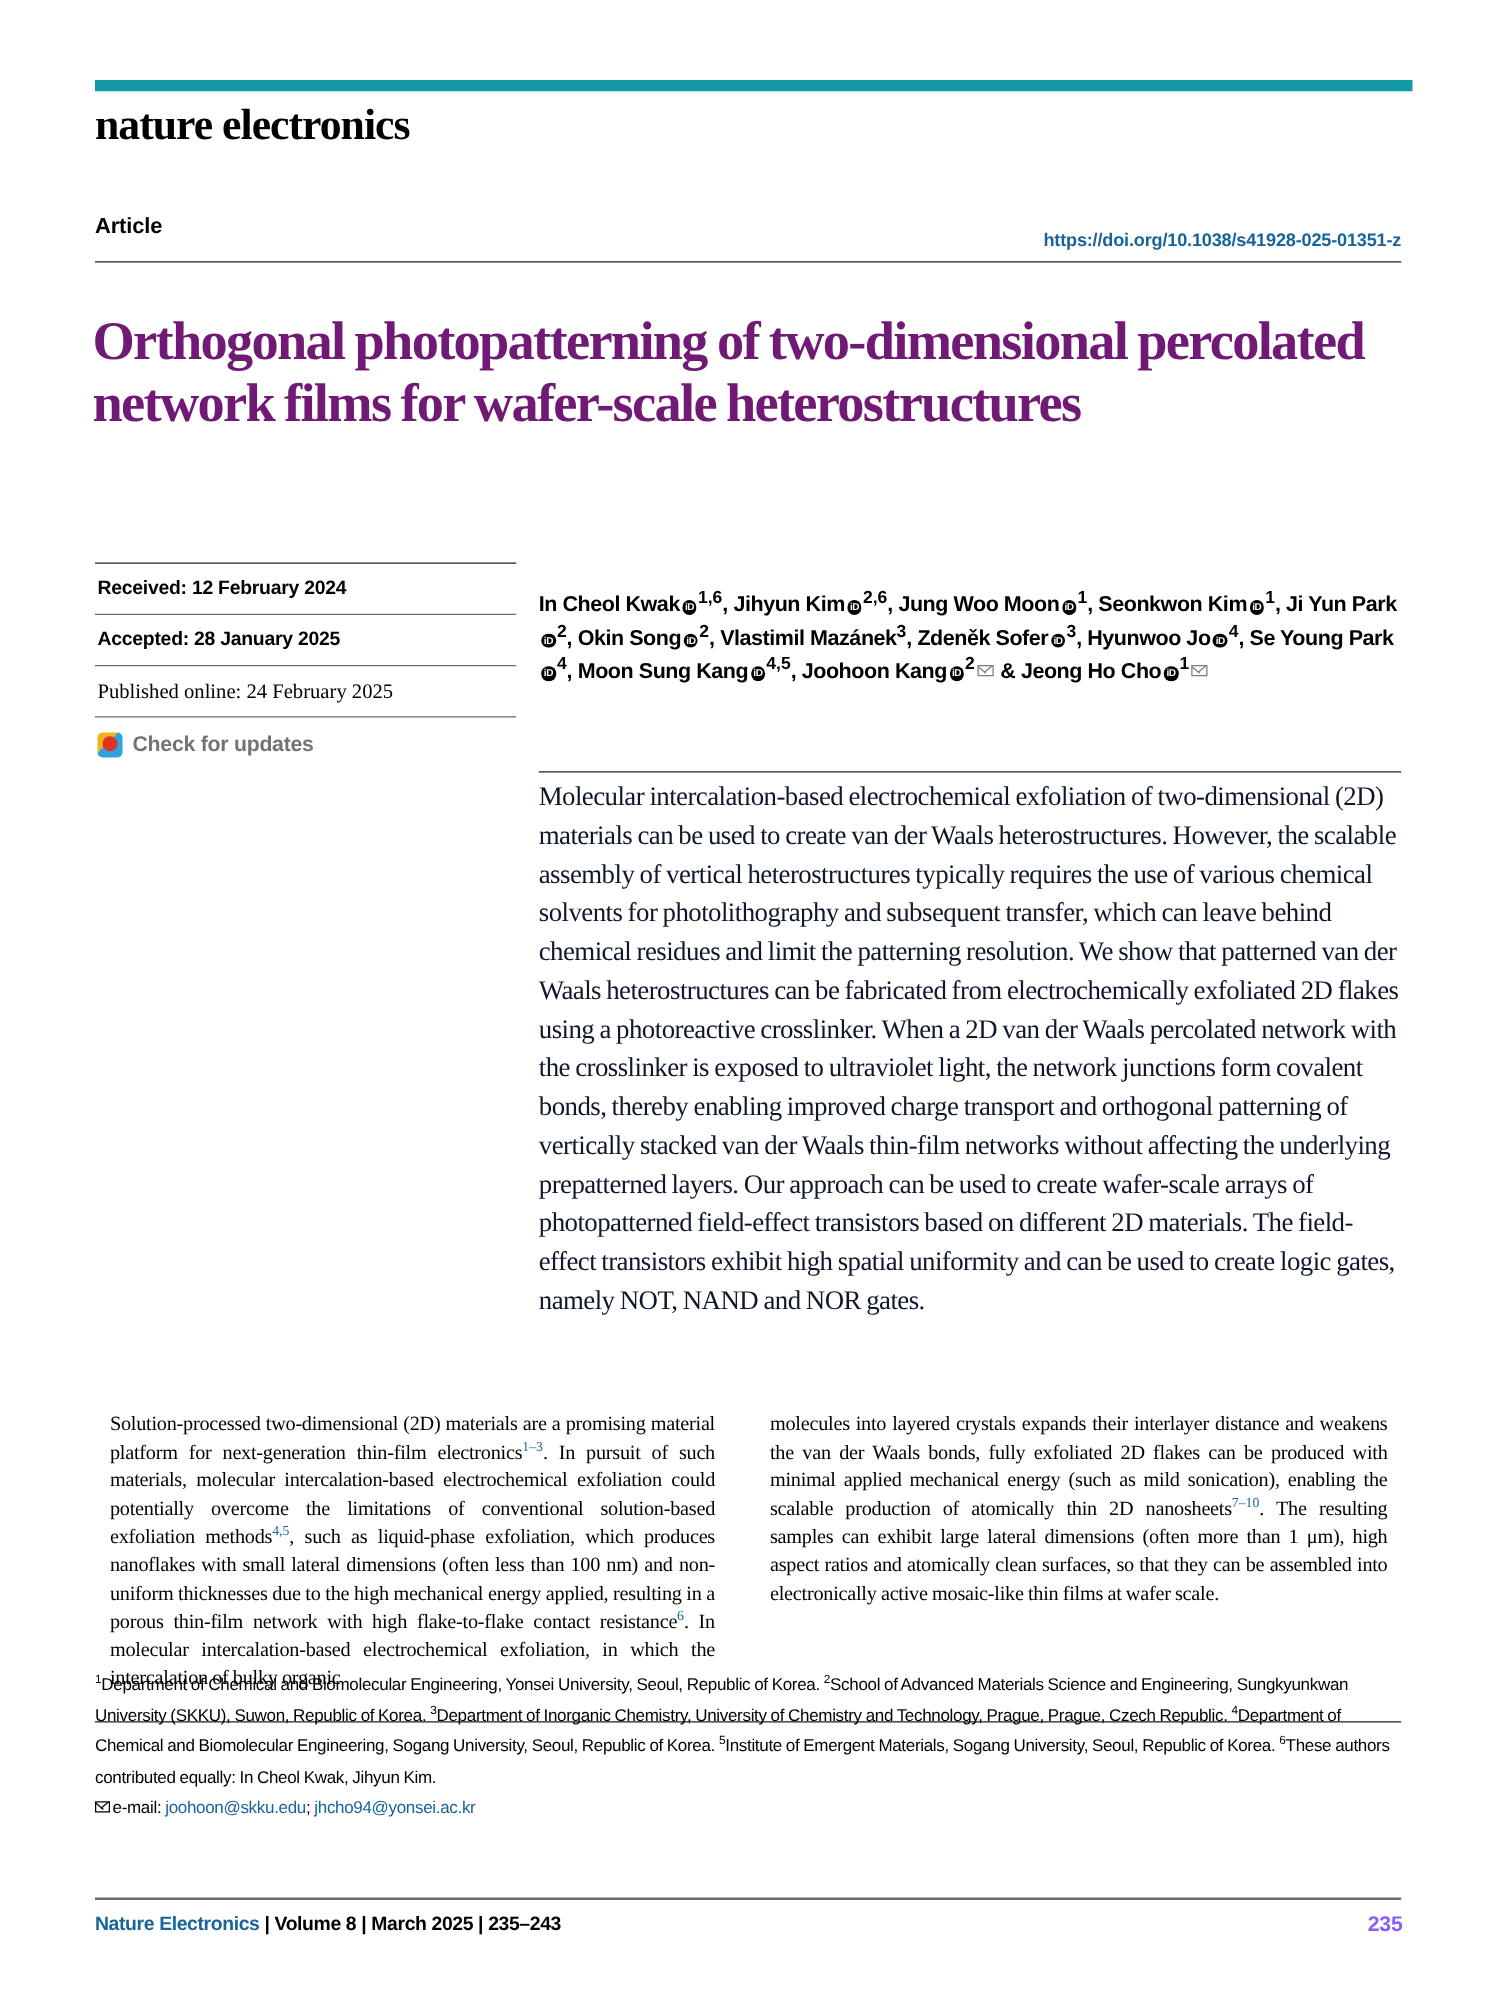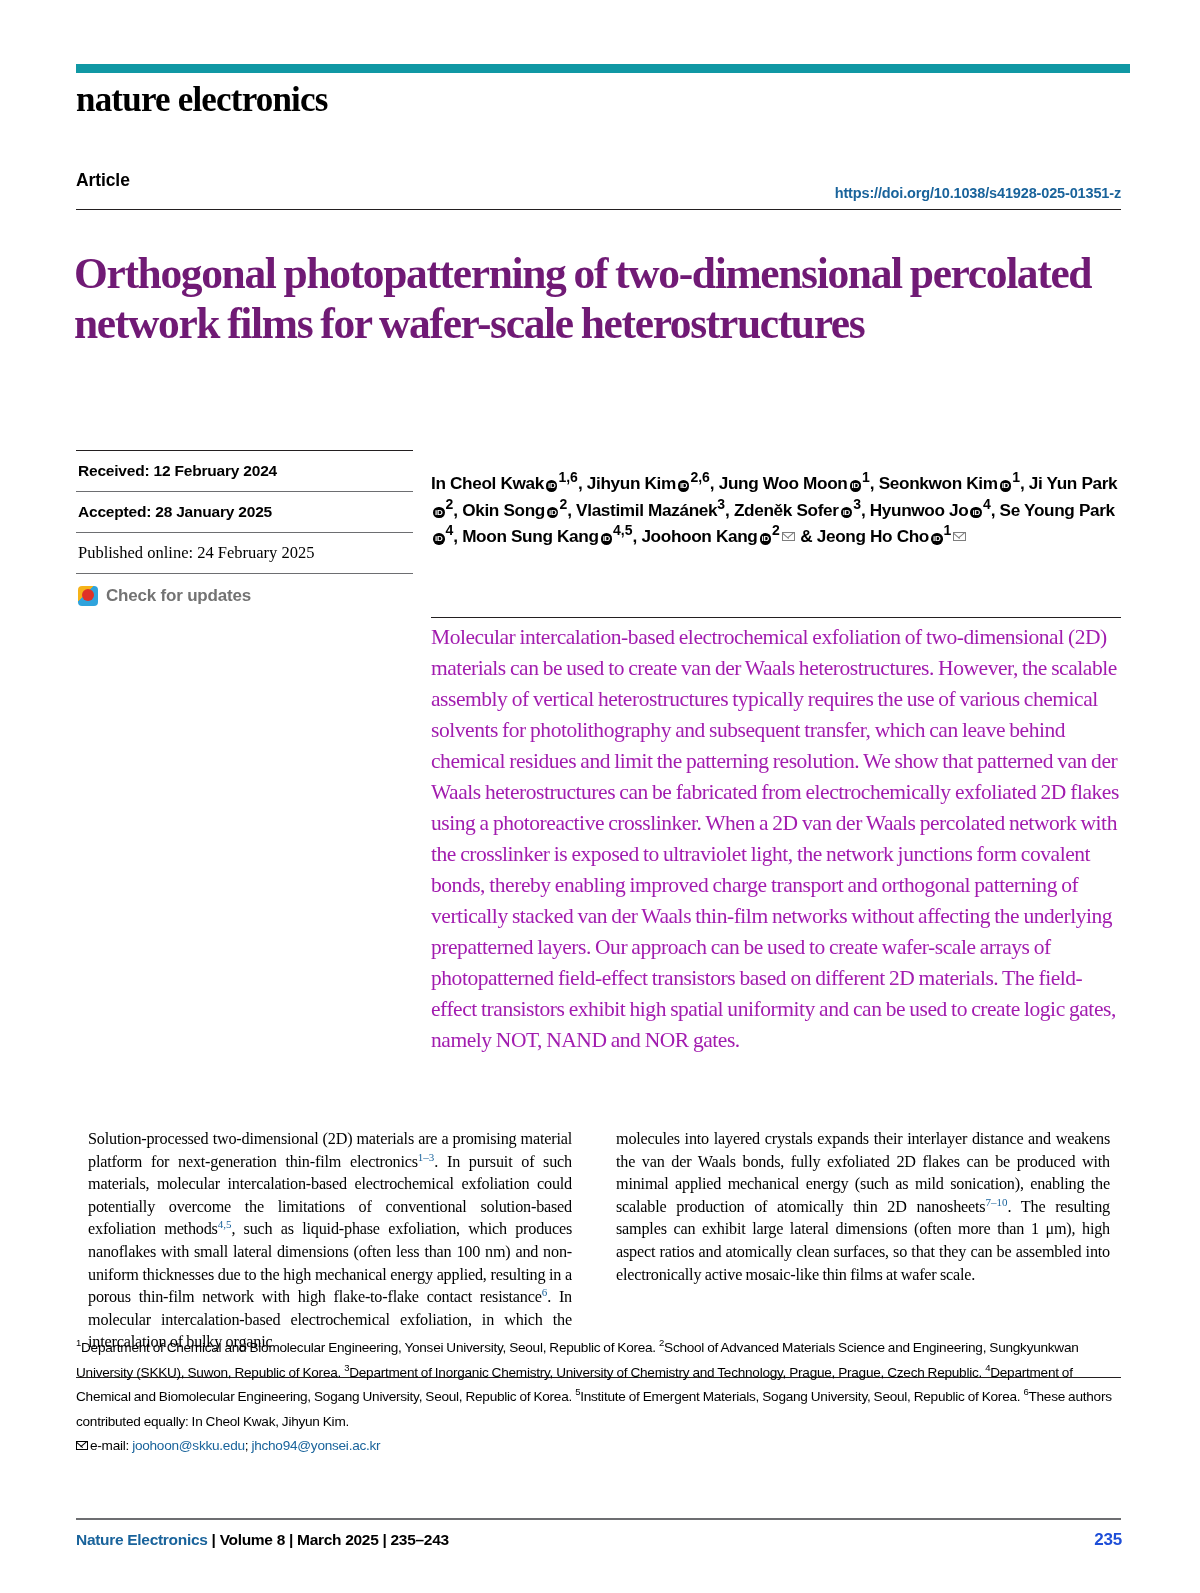--- a/index.html
+++ b/index.html
@@ -198,21 +198,21 @@
     background: #231f20;
   }
   .abstract {
     position: absolute;
     left: 431px; top: 622px;
     width: 692px;
     font-family: "Liberation Serif", serif;
     font-size: 21.5px;
     line-height: 31px;
     letter-spacing: -0.45px;
-    color: #a21caf;
+    color: #0f172a;
     text-align: left;
     word-spacing: -0.7px;
   }
 
   
   .body-col {
     position: absolute;
     top: 1116px;
     font-family: "Liberation Serif", serif;
     font-size: 16.2px;
@@ -294,21 +294,21 @@
     color: #000;
   }
   .footer-journal { color: #19639b; }
   .footer-page {
     position: absolute;
     right: 78px; top: 1530px;
     font-family: "Liberation Sans", sans-serif;
     font-weight: 700;
     font-size: 17px;
     letter-spacing: -0.2px;
-    color: #1d4ed8;
+    color: #8b5cf6;
   }
 </style>
 </head>
 <body>
 
 <div class="page">
 
   <div class="teal-bar"></div>
 
   <div class="masthead">nature electronics</div>

